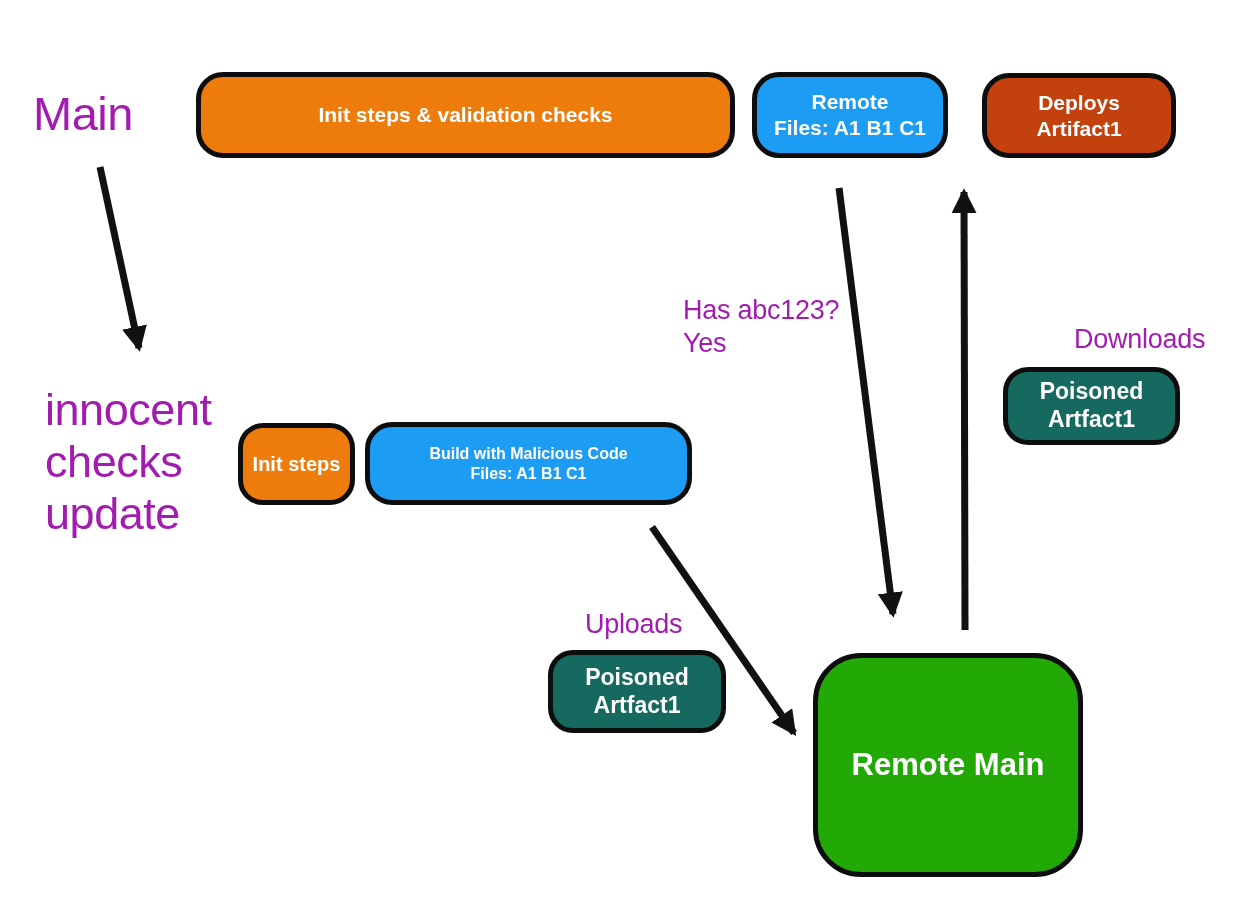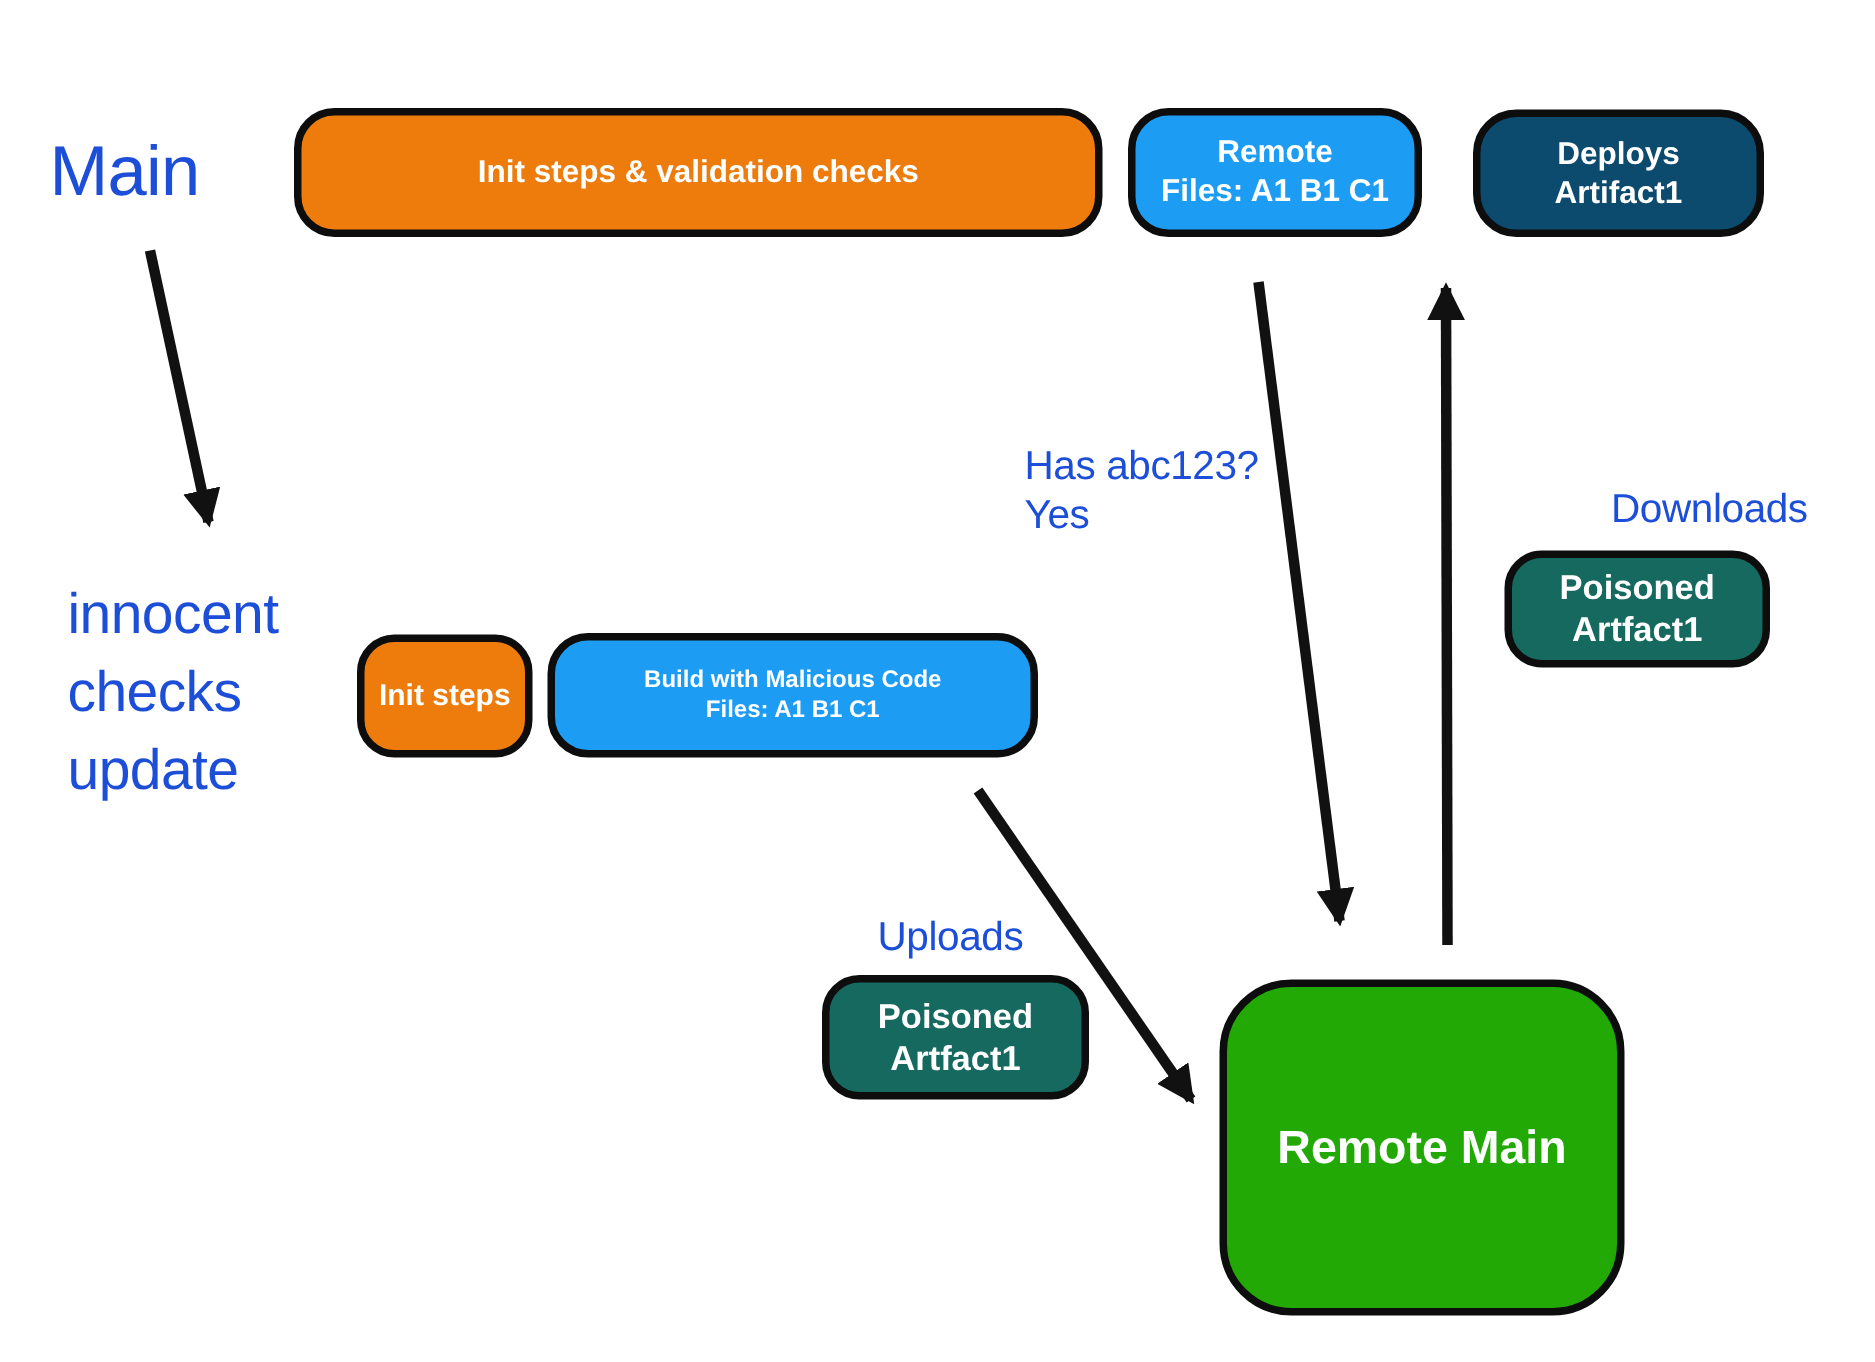--- a/index.html
+++ b/index.html
@@ -41,25 +41,25 @@
   .node-build           { left:752px; top:72px;  width:196px; height:86px; border-radius:27px; font-size:21px; }
   .node-deploys         { left:982px; top:73px;  width:194px; height:85px; border-radius:27px; font-size:21px; }
   .node-init-steps      { left:238px; top:423px; width:117px; height:82px; border-radius:25px; font-size:20px; }
   .node-build-malicious { left:365px; top:422px; width:327px; height:83px; border-radius:27px; font-size:16px; }
   .node-poisoned-download { left:1003px; top:367px; width:177px; height:78px; border-radius:25px; font-size:23px; line-height:1.2; }
   .node-poisoned-upload   { left:548px;  top:650px; width:178px; height:83px; border-radius:25px; font-size:23px; line-height:1.2; }
   .node-remote-cache    { left:813px; top:653px; width:270px; height:224px; border-radius:48px; font-size:31px; }
 
   .freetext {
     position: absolute;
-    color: #1d4ed8;
+    color: #a21caf;
     letter-spacing: -0.01em;
   }
   .label-main { left:33px; top:88px; font-size:47px; line-height:1.1; }
-  .label-innocent { left:45px; top:384px; font-size:38px; line-height:52px; }
+  .label-innocent { left:45px; top:384px; font-size:45px; line-height:52px; }
   .label-has-hash { left:683px; top:294px; font-size:27px; line-height:33px; }
   .label-downloads { left:1060px; top:324px; font-size:27px;margin-left:14px; }
   .label-uploads { left:585px; top:609px; font-size:27px; }
 </style>
 </head>
 <body>
 
 <div id="canvas">
 
   <svg id="arrow-layer" viewBox="0 0 1250 908" xmlns="http://www.w3.org/2000/svg">
@@ -93,21 +93,21 @@
 
   <div class="node node-init-validation" style="background-color: rgb(238, 124, 13);">
     <span class="nline">Init steps &amp; validation checks</span>
   </div>
 
   <div class="node node-build" style="background-color: rgb(28, 156, 243);">
     <span class="nline">Remote</span>
     <span class="nline">Files: A1 B1 C1</span>
   </div>
 
-  <div class="node node-deploys" style="background-color: #0c4a6e; border-radius: 29px;">
+  <div class="node node-deploys" style="background-color: #c2410c;">
     <span class="nline">Deploys</span>
     <span class="nline">Artifact1</span>
   </div>
 
   <div class="node node-init-steps" style="background-color: rgb(238, 124, 13);">
     <span class="nline">Init steps</span>
   </div>
 
   <div class="node node-build-malicious" style="background-color: rgb(28, 156, 243);">
     <span class="nline">Build with Malicious Code</span>

